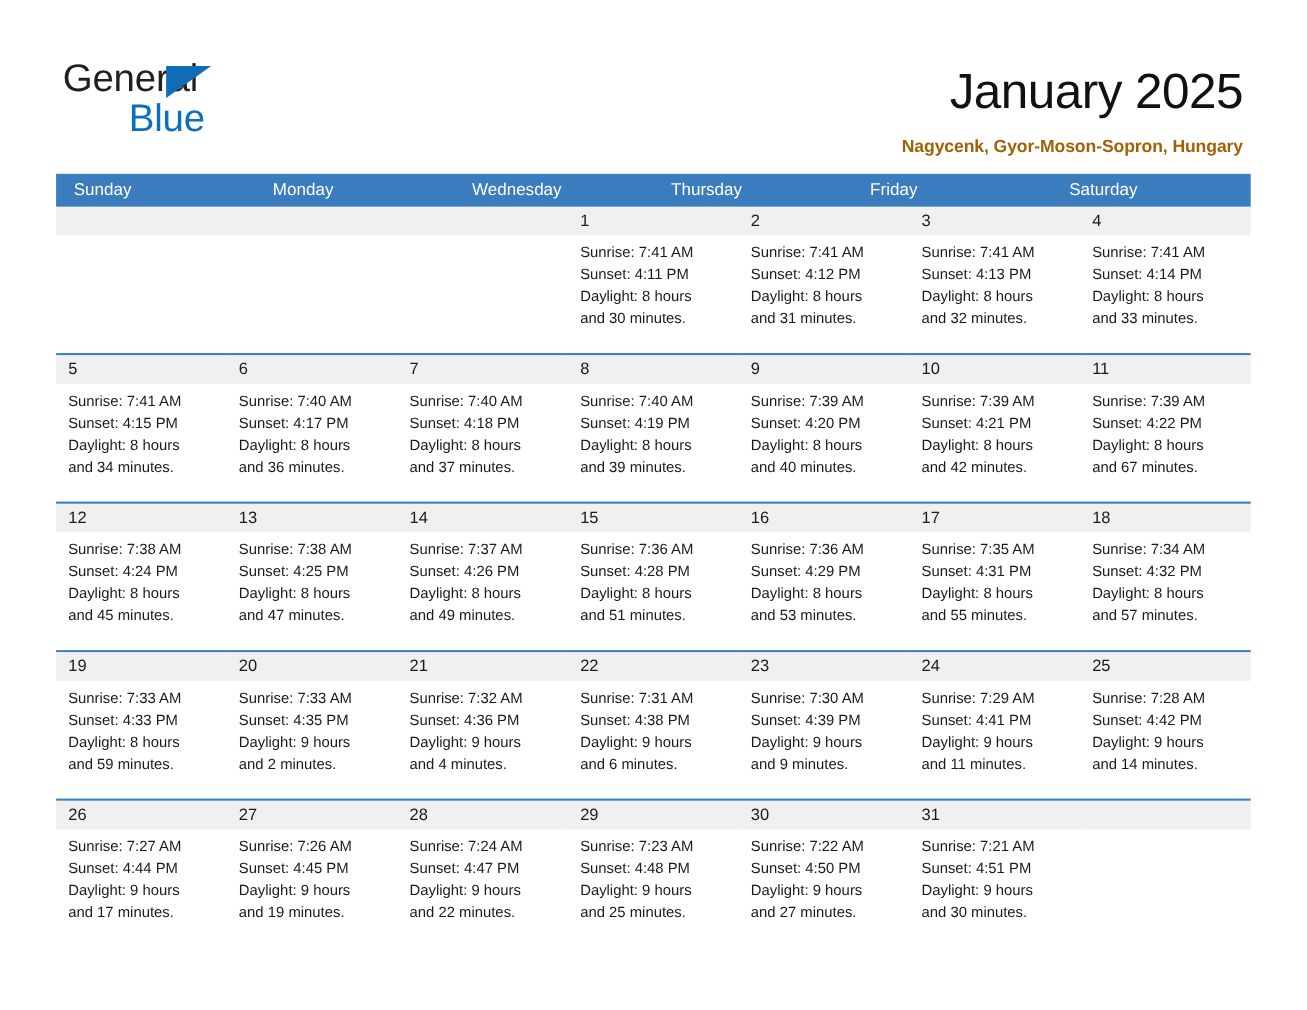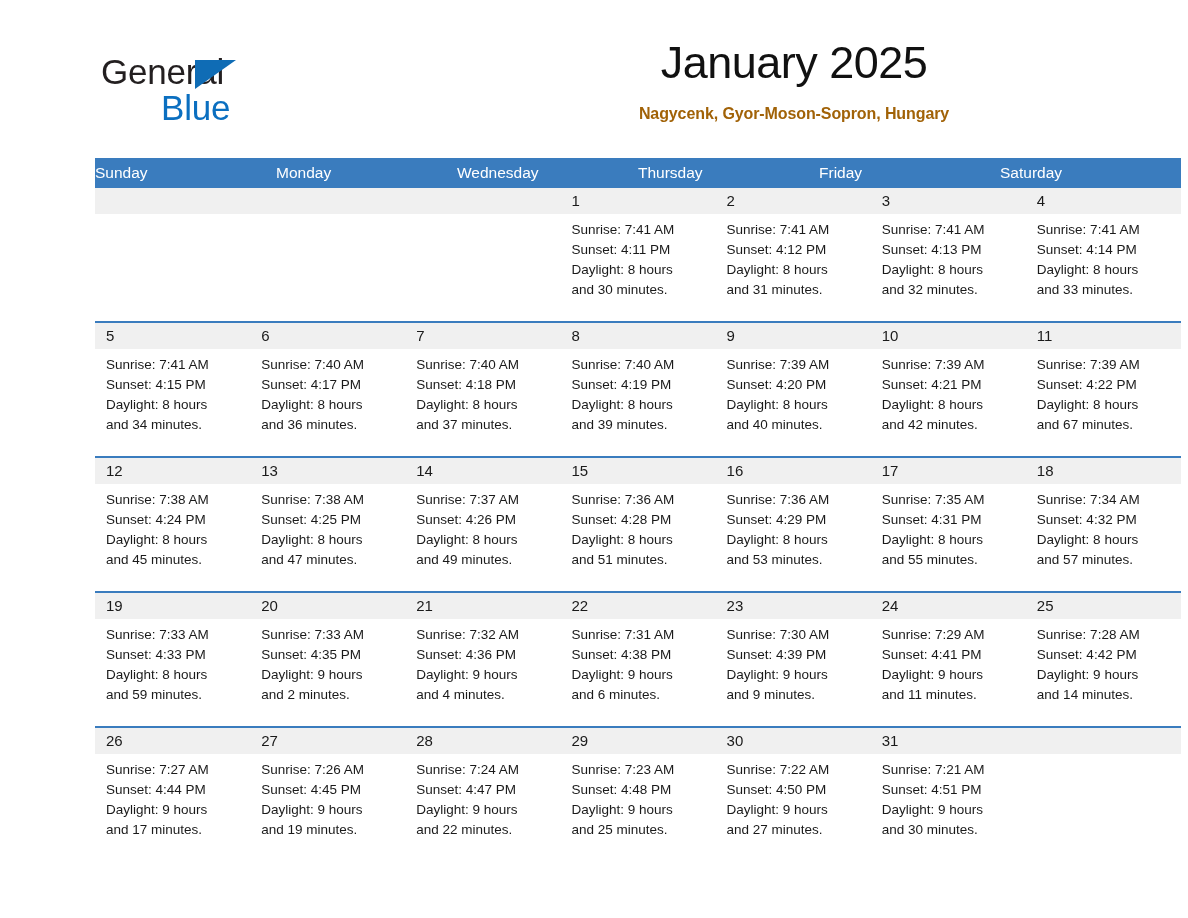--- a/index.html
+++ b/index.html
@@ -14,21 +14,20 @@
     font-family: "Liberation Sans", sans-serif;
     color: #1a1a1a;
     overflow: hidden;
   }
 
   .page {
     position: relative;
     width: 1127px;
     height: 918px;
     box-sizing: border-box;
-    margin-left: 44px;
   }
 
   
   .header {
     position: absolute;
     left: 0;
     top: 0;
     width: 1188px;
     height: 158px;
   }
@@ -66,22 +65,22 @@
     font-size: 35px;
     line-height: 40px;
     letter-spacing: -0.2px;
     color: #0b6fc0;
     font-family: "Liberation Sans", sans-serif;
   }
 
   .title-block {
     position: absolute;
     right: 58px;
-    top: 36px;
-    text-align: center;
+    top: 56px;
+    text-align: right;
     width: 760px;
   }
   .month-title {
     font-size: 45px;
     line-height: 54px;
     font-weight: normal;
     color: #111111;
     margin: 0;
     letter-spacing: -0.5px;
   }
@@ -106,21 +105,21 @@
     display: flex;
     width: 100%;
     background: #3a7cbe;
     height: 30px;
   }
   .dow-cell {
     flex: 1 1 0;
     color: #ffffff;
     font-size: 15.5px;
     line-height: 30px;
-    padding-left: 0;
+    padding-left: 16px;
     box-sizing: border-box;
     white-space: nowrap;
   }
 
   .week-row {
     display: flex;
     width: 100%;
     border-top: 2px solid #3a7cbe;
     box-sizing: border-box;
   }

